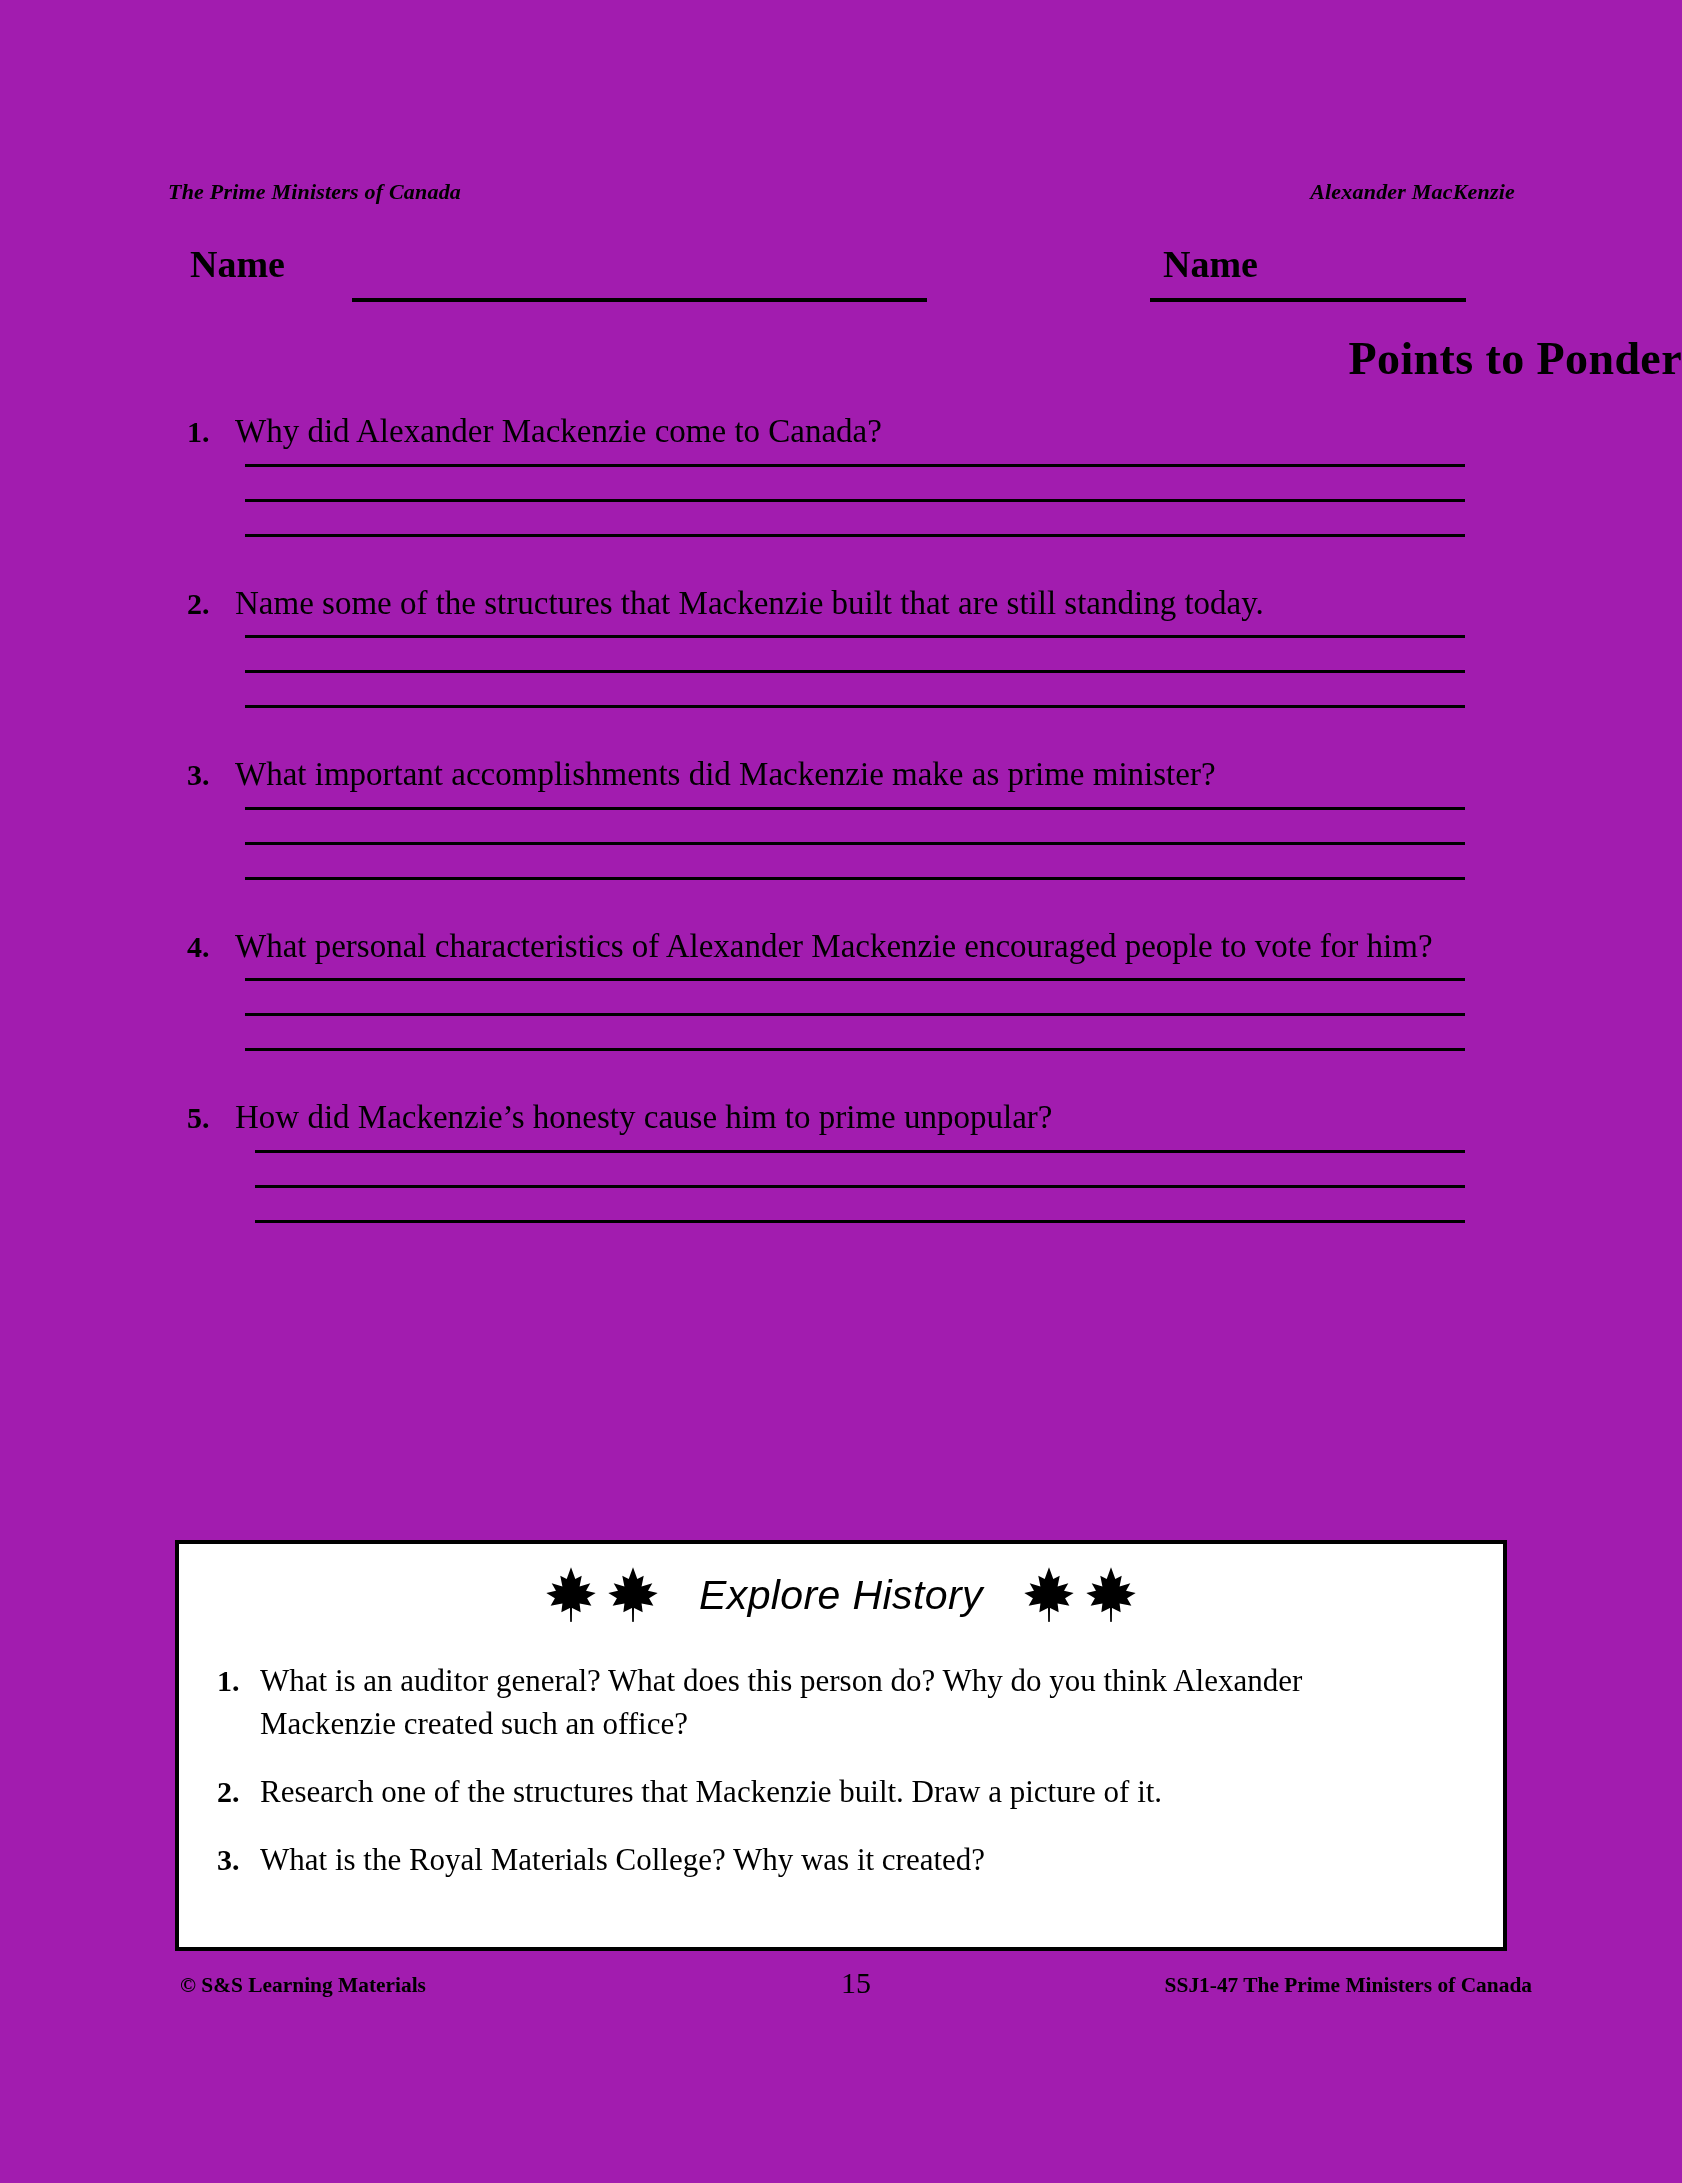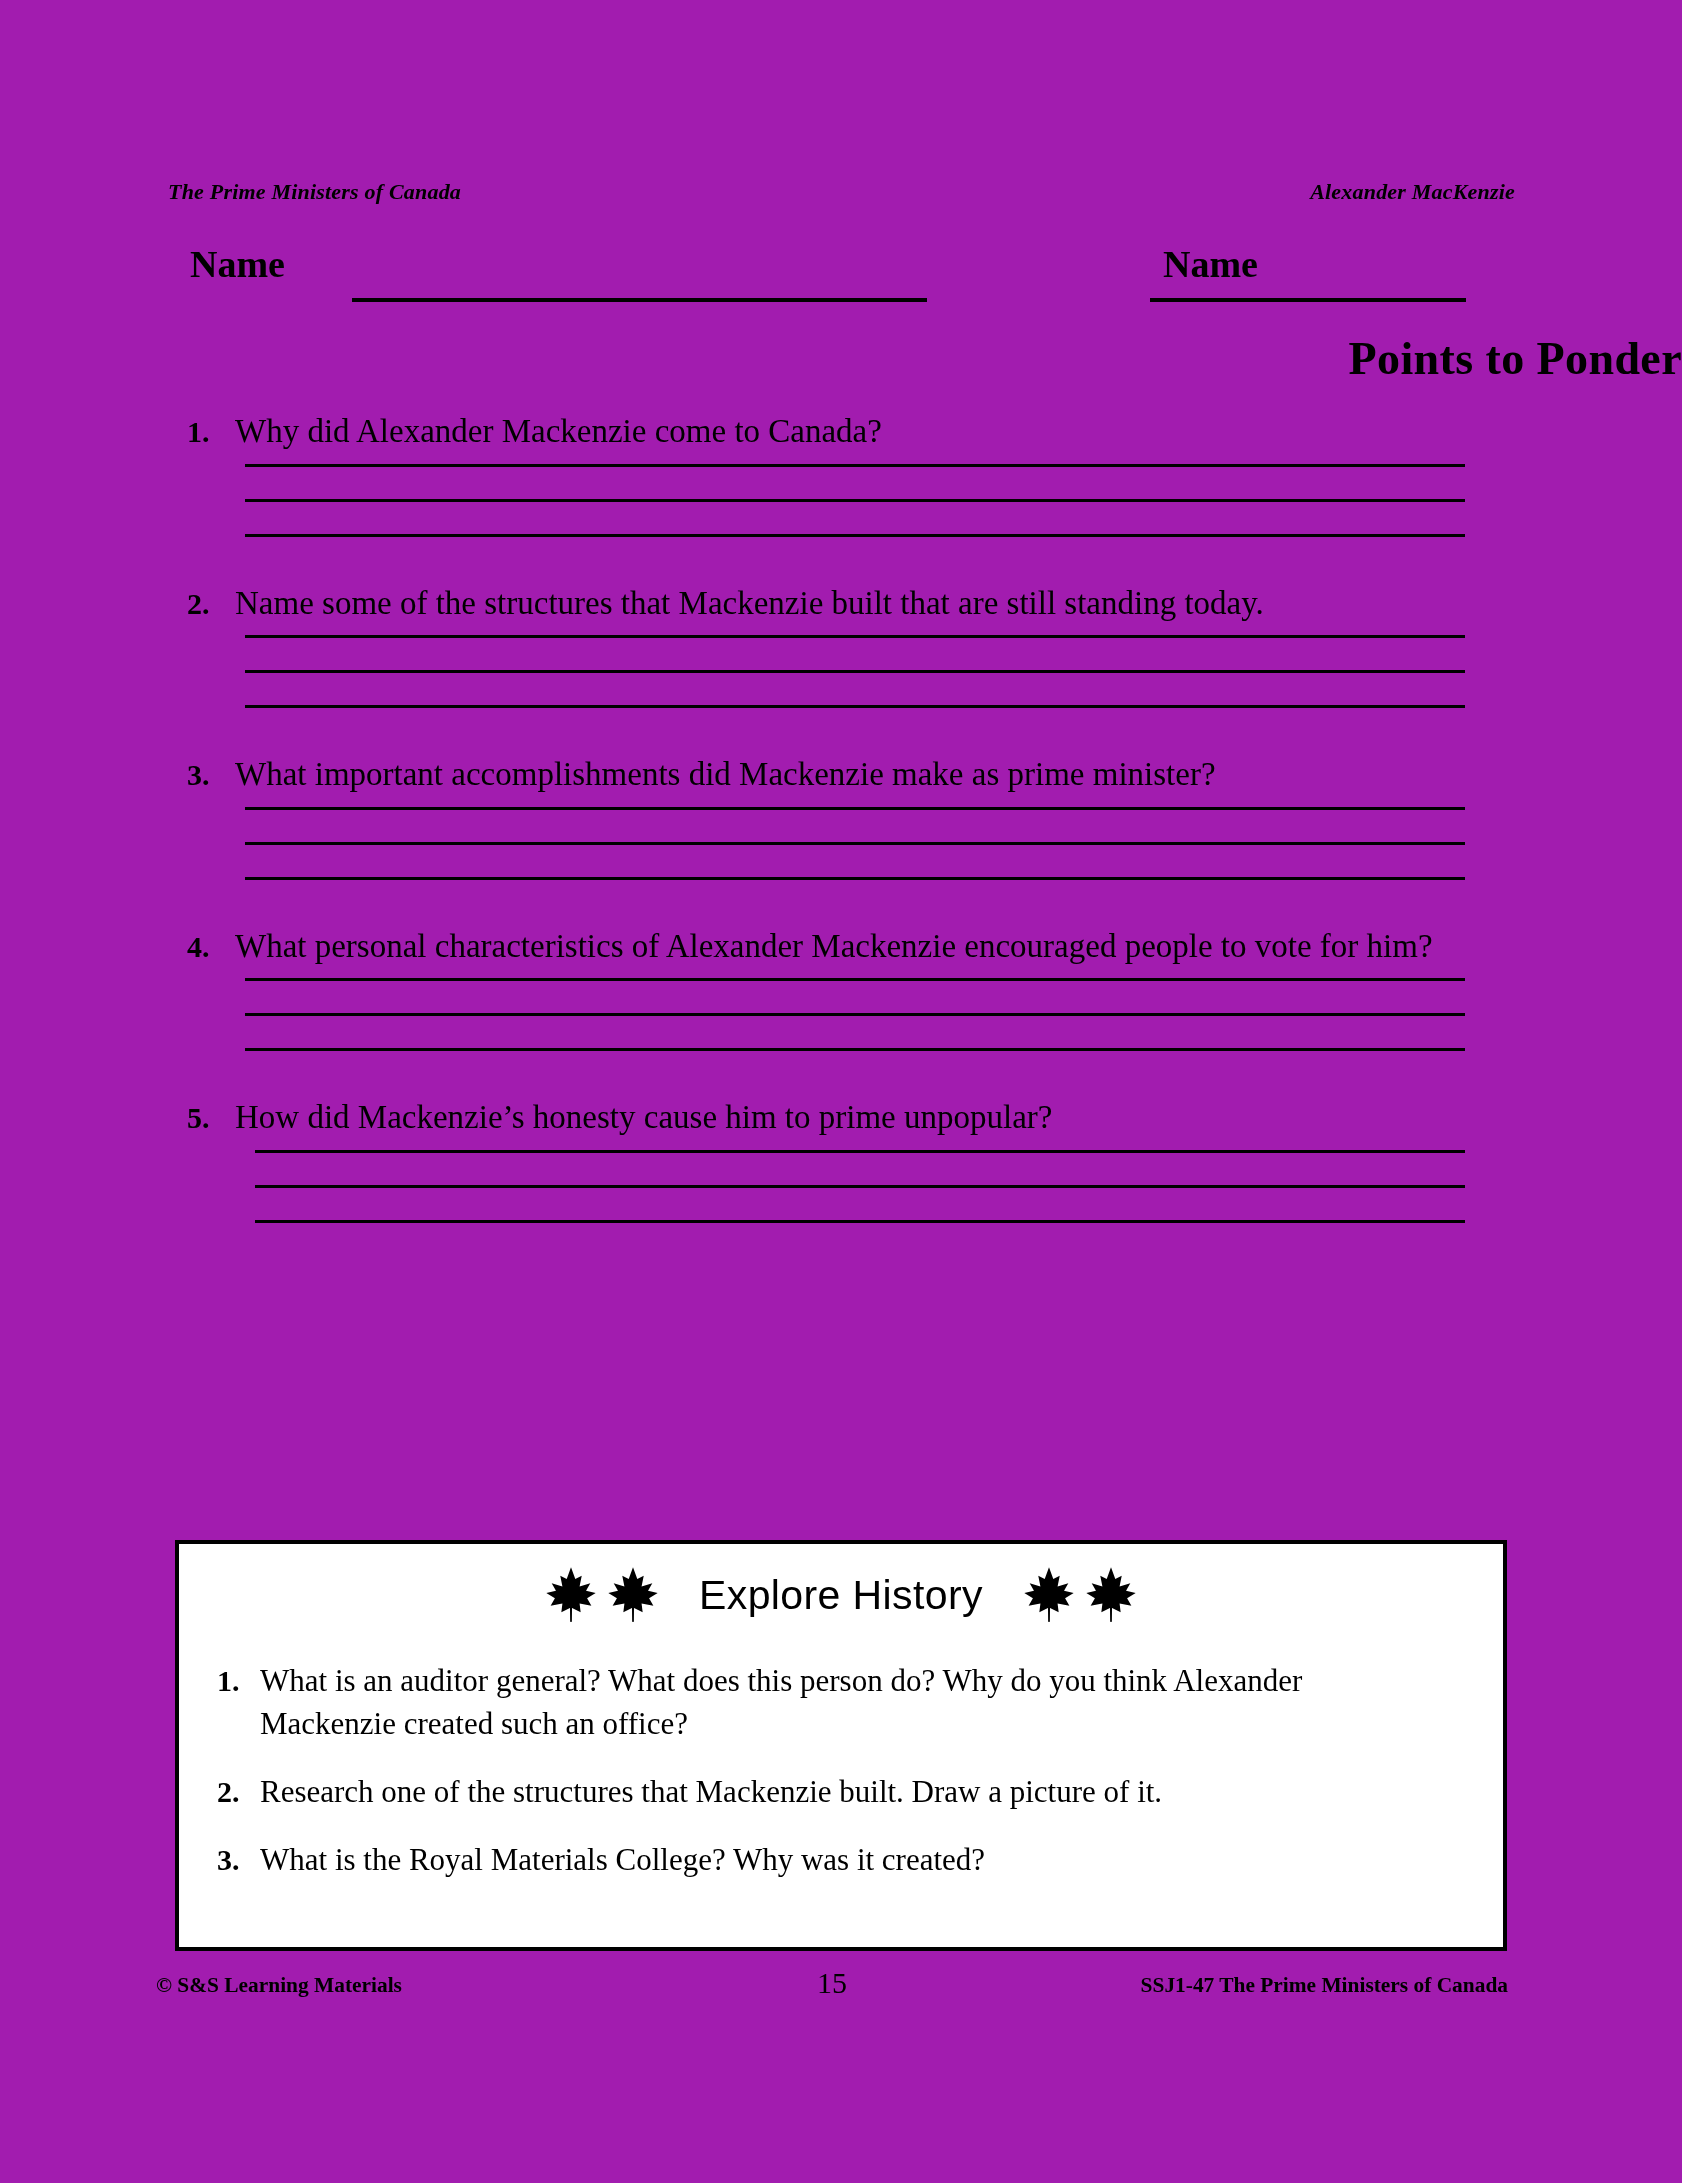--- a/index.html
+++ b/index.html
@@ -166,20 +166,21 @@
     width: 54px;
     height: 59px;
     display: block;
   }
   .explore-title {
     font-family: "Liberation Sans", sans-serif;
     font-size: 41px;
     line-height: 46px;
     letter-spacing: 0.4px;
     white-space: nowrap;
+    font-style: italic;
   }
 
   .explore-list {
     position: absolute;
     top: 115px;
     left: 38px;
     width: 1257px;
   }
   .erow {
     display: flex;
@@ -200,21 +201,21 @@
     font-family: "Liberation Serif", serif;
     font-size: 31px;
     line-height: 43px;
     max-width: 1183px;
   }
 
   
   .footer {
     position: absolute;
     top: 1973px;
-    left: 156px;
+    left: 180px;
     width: 1352px;
     display: flex;
     align-items: flex-start;
     justify-content: space-between;
     gap: 12px;
   }
   .footer-left, .footer-right {
     font-family: "Liberation Serif", serif;
     font-weight: bold;
     font-size: 21.4px;

